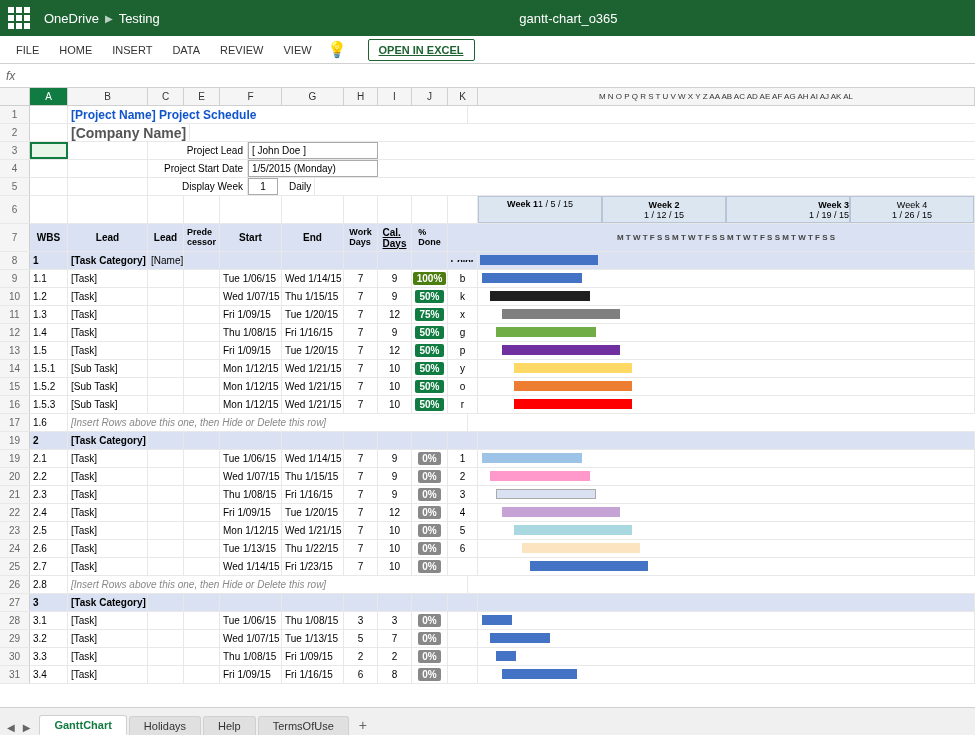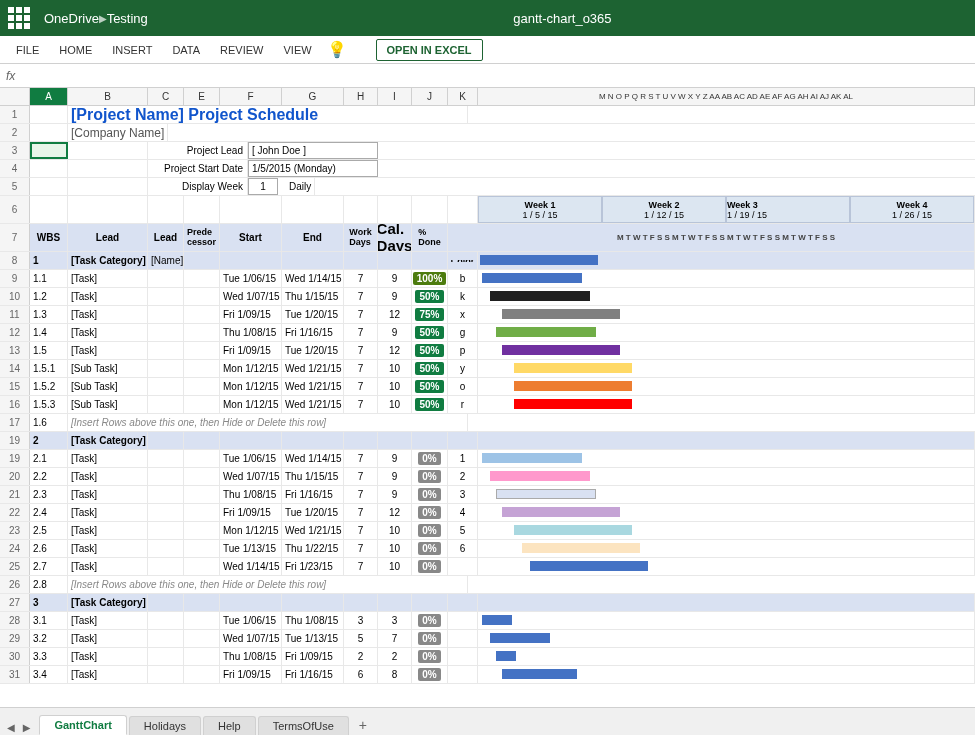--- a/index.html
+++ b/index.html
@@ -30,20 +30,21 @@
       font-size: 16px;
       font-weight: 600;
       padding: 4px 10px;
       border-radius: 2px;
     }
     #breadcrumb {
       color: #fff;
       font-size: 13px;
       display: flex;
       align-items: center;
+      gap: 6px;
     }
     #breadcrumb .sep { font-size: 10px; opacity: 0.7; }
     #file-title {
       flex: 1;
       text-align: center;
       color: #fff;
       font-size: 13px;
     }
 
     
@@ -71,29 +72,30 @@
       font-size: 11px;
       color: #888;
       flex: 0 0 180px;
     }
     #light-icon {
       color: #f0c040;
       font-size: 16px;
       margin-left: 4px;
     }
     #open-excel-btn {
-      margin-left: 24px;
+      margin-left: 16px;
       padding: 4px 10px;
       font-size: 11px;
       font-weight: 600;
       color: #1d6332;
       border: 1px solid #1d6332;
       border-radius: 2px;
       cursor: pointer;
       background: #fff;
+      text-decoration: underline;
     }
 
     
     #formula-bar {
       height: 24px;
       display: flex;
       align-items: center;
       border-bottom: 1px solid #d0d0d0;
       padding: 0 6px;
       background: #fff;
@@ -301,27 +303,27 @@
     <div class="col-header w-pct">J</div>
     <div class="col-header w-color">K</div>
     <div class="col-header w-gantt" style="font-size:8px;">M N O P Q R S T U V W X Y Z AA AB AC AD AE AF AG AH AI AJ AK AL</div>
   </div>
 
   <div id="rows-container">
 
     <div class="spreadsheet-row">
       <div class="row-num">1</div>
       <div class="cell w-wbs"></div>
-      <div class="cell bold" style="font-size:16px;color:#1155cc;width:400px;min-width:400px;">[Project Name] Project Schedule</div>
+      <div class="cell bold" style="font-size:12px;color:#1155cc;width:400px;min-width:400px;">[Project Name] Project Schedule</div>
     </div>
 
     <div class="spreadsheet-row">
       <div class="row-num">2</div>
       <div class="cell w-wbs"></div>
-      <div class="cell" style="font-size:12px;color:#555;">[Company Name]</div>
+      <div class="cell" style="font-size:14px;color:#555;font-weight:bold;">[Company Name]</div>
     </div>
 
     <div class="spreadsheet-row">
       <div class="row-num">3</div>
       <div class="cell w-wbs selected"></div>
       <div class="cell w-task"></div>
       <div class="cell" style="width:100px;min-width:100px;justify-content:flex-end;padding-right:4px;">Project Lead</div>
       <div class="cell" style="border:1px solid #aaa;width:130px;min-width:130px;">[ John Doe ]</div>
     </div>
 
@@ -349,50 +351,50 @@
       <div class="cell w-lead"></div>
       <div class="cell w-pred"></div>
       <div class="cell w-start"></div>
       <div class="cell w-end"></div>
       <div class="cell w-wd"></div>
       <div class="cell w-cd"></div>
       <div class="cell w-pct"></div>
       <div class="cell w-color"></div>
       <div class="cell w-gantt" style="padding:0;gap:0;">
         <div style="display:flex;width:100%;height:100%;">
-          <div style="flex:1;background:#dce6f1;border:1px solid #b8c4d8;text-align:center;font-size:9px;padding:2px 0;display:flex;flex-direction:column;justify-content:center;">
+          <div style="flex:1;background:#dce6f1;border:1px solid #b8c4d8;text-align:center;font-size:9px;padding:2px 0;display:flex;justify-content:center;">
             <div style="font-weight:600;">Week 1</div>
             <div>1 / 5 / 15</div>
           </div>
           <div style="flex:1;background:#dce6f1;border:1px solid #b8c4d8;text-align:center;font-size:9px;padding:2px 0;display:flex;flex-direction:column;justify-content:center;">
             <div style="font-weight:600;">Week 2</div>
             <div>1 / 12 / 15</div>
           </div>
-          <div style="flex:1;background:#dce6f1;border:1px solid #b8c4d8;text-align:left;font-size:9px;padding:10px 0;display:flex;flex-direction:column;justify-content:center;">
+          <div style="flex:1;background:#dce6f1;border:1px solid #b8c4d8;text-align:right;font-size:9px;padding:10px 0;display:flex;flex-direction:column;justify-content:center;">
             <div style="font-weight:600;">Week 3</div>
             <div>1 / 19 / 15</div>
           </div>
           <div style="flex:1;background:#dce6f1;border:1px solid #b8c4d8;text-align:center;font-size:9px;padding:2px 0;display:flex;flex-direction:column;justify-content:center;">
-            <div style="font-weight:700;">Week 4</div>
+            <div style="font-weight:400;">Week 4</div>
             <div>1 / 26 / 15</div>
           </div>
         </div>
       </div>
     </div>
 
     <div class="spreadsheet-row header-row" style="height:28px;min-height:28px;">
       <div class="row-num">7</div>
       <div class="cell w-wbs bold center">WBS</div>
       <div class="cell w-task bold center">Lead</div>
       <div class="cell w-lead bold center">Lead</div>
       <div class="cell w-pred bold center" style="font-size:9px;line-height:1.1;">Prede<br>cessor</div>
       <div class="cell w-start bold center">Start</div>
       <div class="cell w-end bold center">End</div>
       <div class="cell w-wd bold center" style="font-size:9px;line-height:1.1;">Work<br>Days</div>
-      <div class="cell w-cd bold center" style="font-size:15px;line-height:1.1;">Cal.<br>Days</div>
+      <div class="cell w-cd bold center" style="font-size:10px;line-height:1.1;text-decoration:underline;">Cal.<br>Days</div>
       <div class="cell w-pct bold center" style="font-size:9px;line-height:1.1;">%<br>Done</div>
       <div class="cell w-color bold center" style="font-size:9px;margin-top:36px;">Color</div>
       <div class="cell w-gantt bold center" style="font-size:8px;color:#444;">M T W T F S S M T W T F S S M T W T F S S M T W T F S S</div>
     </div>
 
     <div class="spreadsheet-row" style="background:#d9e1f2;">
       <div class="row-num">8</div>
       <div class="cell w-wbs bold">1</div>
       <div class="cell w-task bold">[Task Category]</div>
       <div class="cell w-lead">[Name]</div>

